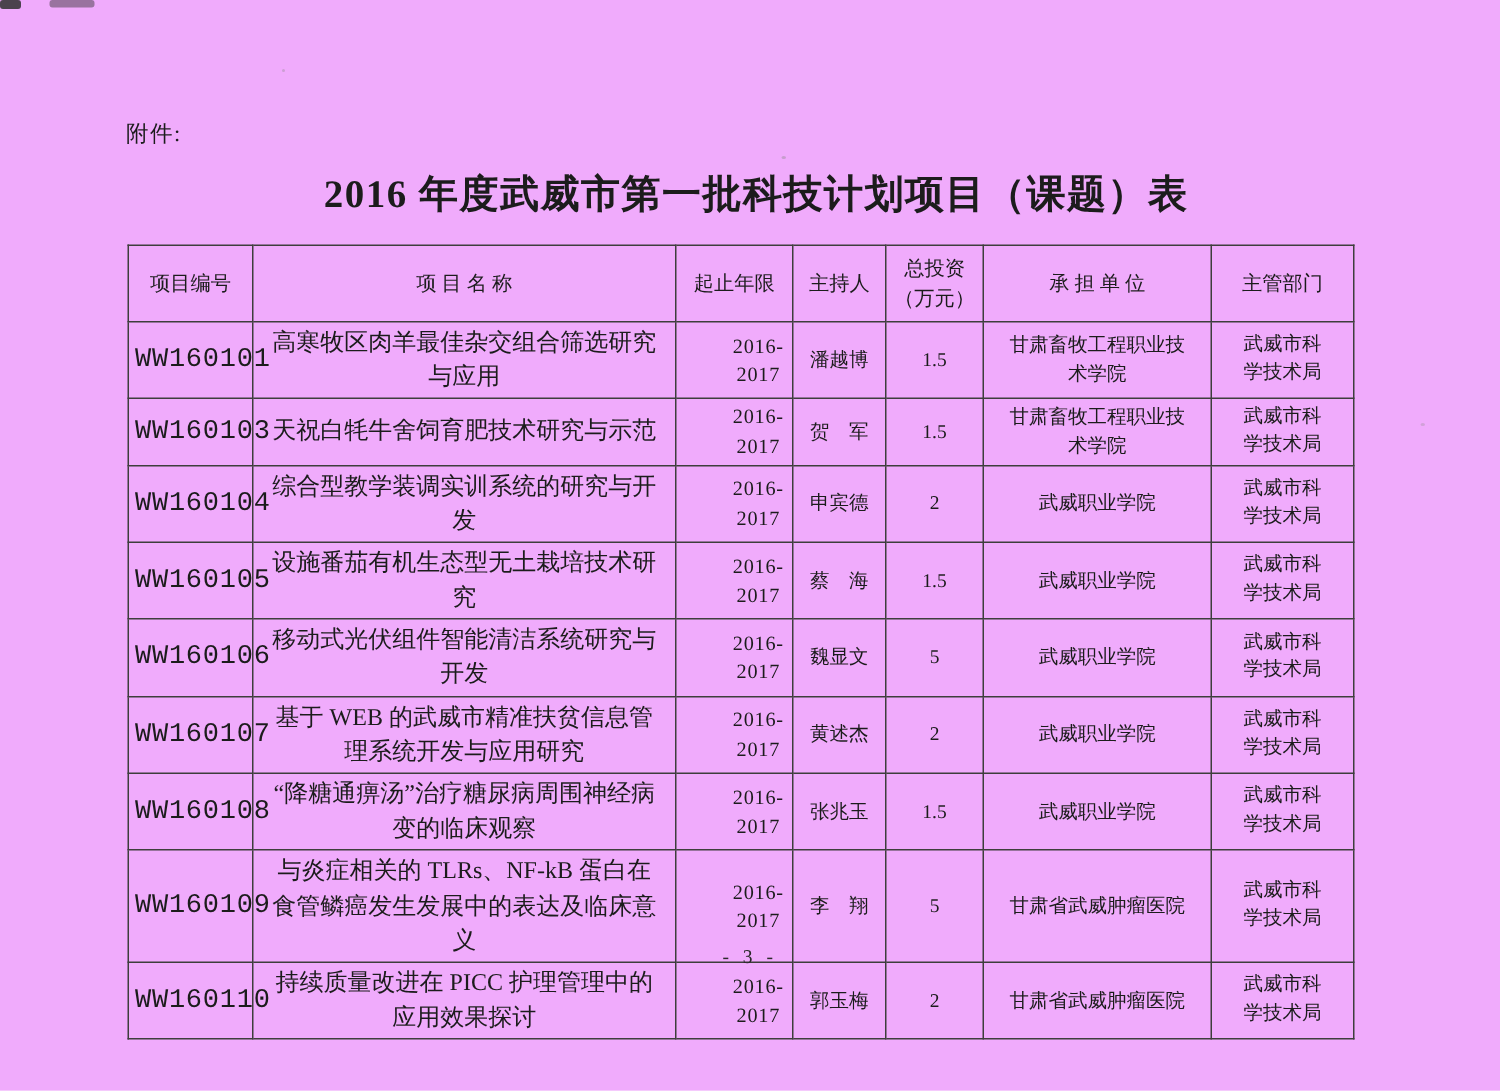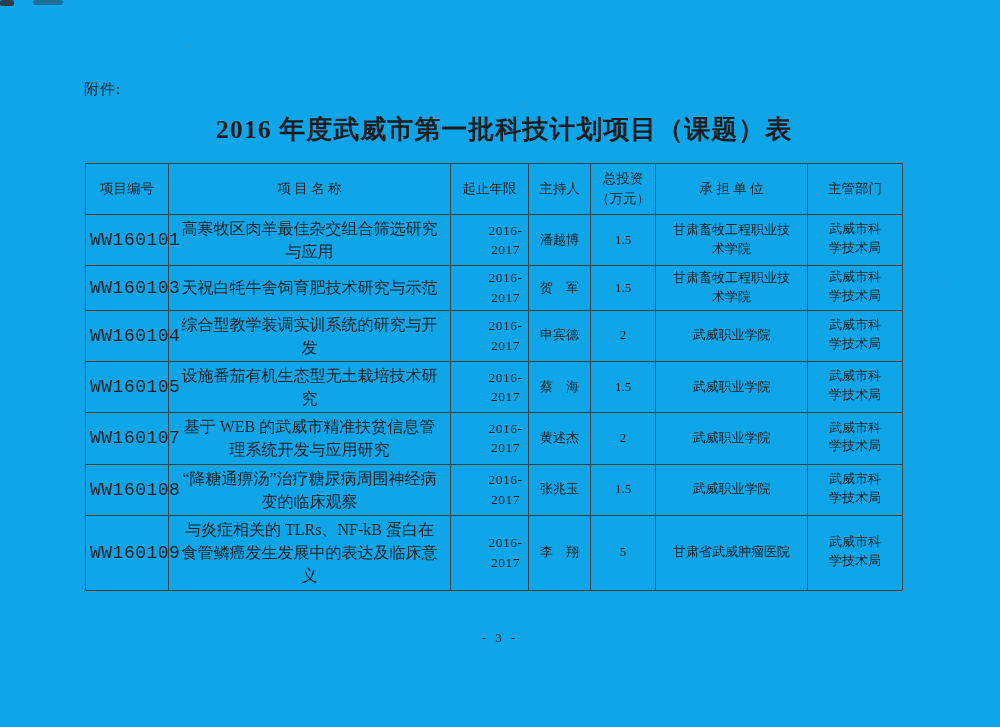--- a/index.html
+++ b/index.html
@@ -4,21 +4,21 @@
 <style>
   html,body{margin:0;padding:0;}
   body{
     width:1000px;height:727px;
     background:#fdfdfc;
     font-family:"Liberation Serif", serif;
     color:#1c1c1c;
     position:relative;
     overflow:hidden;
   }
-  .page{position:absolute;inset:0;background:#0ea5e9;}
+  .page{position:absolute;inset:0;background:#f0abfc;}
   
   .artifact{position:absolute;background:#2f2f2f;border-radius:2px;}
   .a1{left:0;top:0;width:14px;height:6px;opacity:.85;}
   .a2{left:33px;top:0;width:30px;height:5px;opacity:.45;}
   .speck{position:absolute;background:#8a8a86;border-radius:50%;}
   .s1{left:521px;top:104px;width:3px;height:2px;opacity:.4;}
   .s2{left:188px;top:46px;width:2px;height:2px;opacity:.35;}
   .s3{left:947px;top:282px;width:3px;height:2px;opacity:.3;}
 
   .attachment{
@@ -122,20 +122,29 @@
         <tr>
           <td class="c0"><span>WW160105</span></td>
           <td class="c1"><span>设施番茄有机生态型无土栽培技术研究</span></td>
           <td class="c2"><span>2016-2017</span></td>
           <td class="c3"><span>蔡　海</span></td>
           <td class="c4"><span>1.5</span></td>
           <td class="c5"><span>武威职业学院</span></td>
           <td class="c6"><span>武威市科学技术局</span></td>
         </tr>
         <tr>
+          <td class="c0"><span>WW160106</span></td>
+          <td class="c1"><span>移动式光伏组件智能清洁系统研究与开发</span></td>
+          <td class="c2"><span>2016-2017</span></td>
+          <td class="c3"><span>魏显文</span></td>
+          <td class="c4"><span>5</span></td>
+          <td class="c5"><span>武威职业学院</span></td>
+          <td class="c6"><span>武威市科学技术局</span></td>
+        </tr>
+        <tr>
           <td class="c0"><span>WW160107</span></td>
           <td class="c1"><span>基于 WEB 的武威市精准扶贫信息管理系统开发与应用研究</span></td>
           <td class="c2"><span>2016-2017</span></td>
           <td class="c3"><span>黄述杰</span></td>
           <td class="c4"><span>2</span></td>
           <td class="c5"><span>武威职业学院</span></td>
           <td class="c6"><span>武威市科学技术局</span></td>
         </tr>
         <tr>
           <td class="c0"><span>WW160108</span></td>
@@ -148,17 +157,26 @@
         </tr>
         <tr>
           <td class="c0"><span>WW160109</span></td>
           <td class="c1"><span>与炎症相关的 TLRs、NF-kB 蛋白在食管鳞癌发生发展中的表达及临床意义</span></td>
           <td class="c2"><span>2016-2017</span></td>
           <td class="c3"><span>李　翔</span></td>
           <td class="c4"><span>5</span></td>
           <td class="c5"><span>甘肃省武威肿瘤医院</span></td>
           <td class="c6"><span>武威市科学技术局</span></td>
         </tr>
+        <tr>
+          <td class="c0"><span>WW160110</span></td>
+          <td class="c1"><span>持续质量改进在 PICC 护理管理中的应用效果探讨</span></td>
+          <td class="c2"><span>2016-2017</span></td>
+          <td class="c3"><span>郭玉梅</span></td>
+          <td class="c4"><span>2</span></td>
+          <td class="c5"><span>甘肃省武威肿瘤医院</span></td>
+          <td class="c6"><span>武威市科学技术局</span></td>
+        </tr>
       </tbody>
   </table>
 
   <div class="pagenum">- 3 -</div>
 </div>
 
 </body></html>

